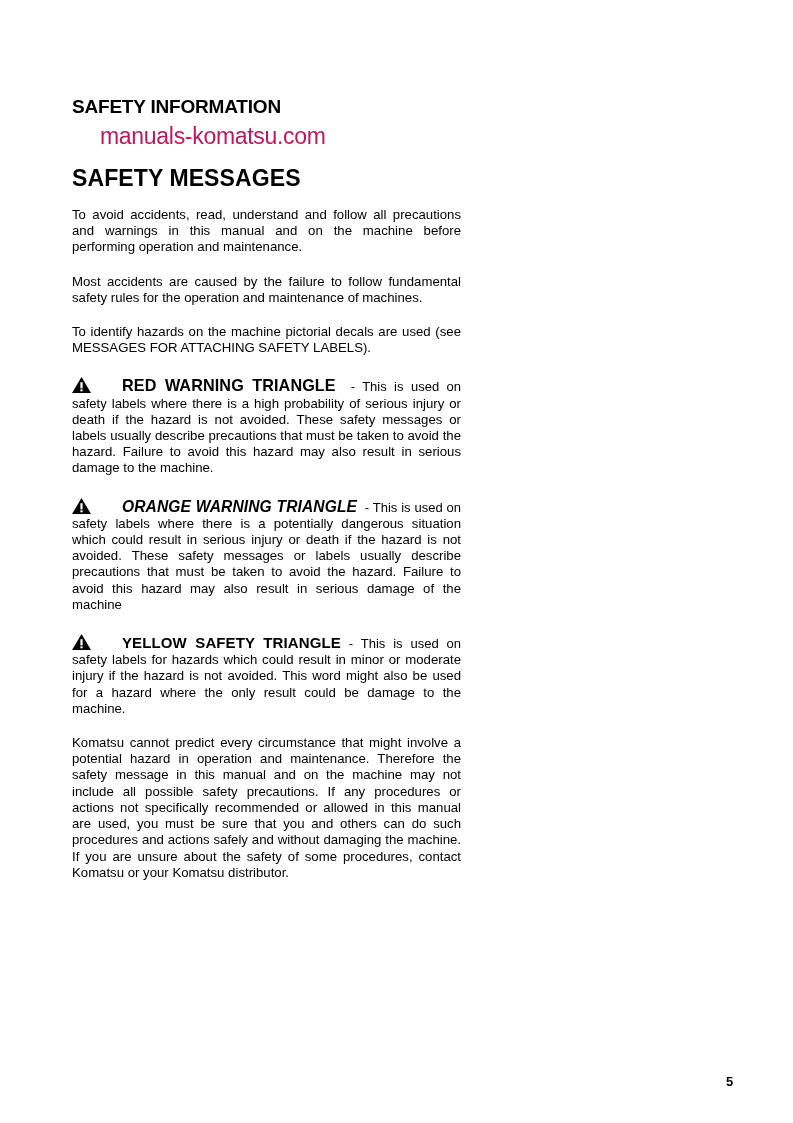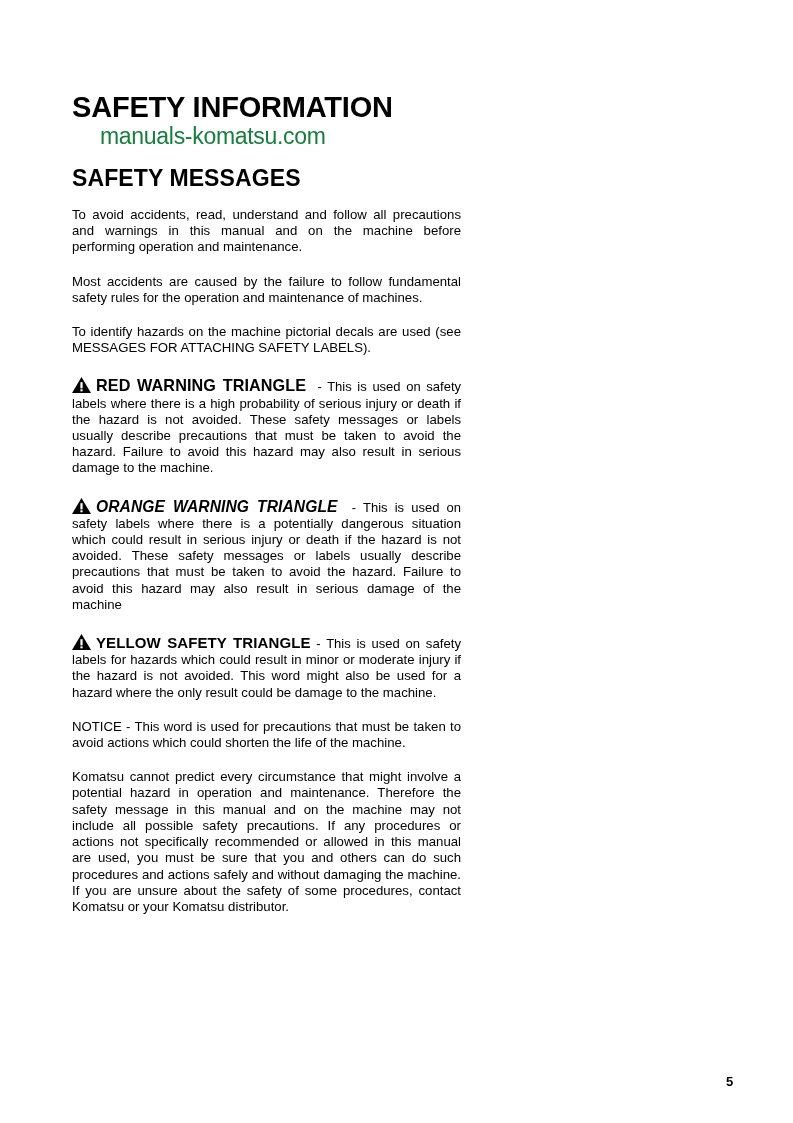--- a/index.html
+++ b/index.html
@@ -25,33 +25,33 @@
   }
 
   .content {
     position: absolute;
     left: 72px;
     top: 92px;
     width: 390px;
   }
 
   h1.doc-title {
-    font-size: 29px;
+    font-size: 19px;
     font-weight: bold;
     letter-spacing: -0.2px;
     margin: 0;
     padding: 0;
     line-height: 30px;
     white-space: nowrap;
   }
 
   .watermark {
     font-size: 23px;
     font-weight: normal;
-    color: #15803d;
+    color: #be185d;
     line-height: 26px;
     margin: 1px 0 0 28px;
     letter-spacing: -0.3px;
     white-space: nowrap;
   }
 
   h2.section-title {
     font-size: 23px;
     font-weight: bold;
     margin: 18px 0 0 0;
@@ -91,20 +91,21 @@
     position: relative;
     vertical-align: -2px;
     margin-right: 5px;
   }
   .tri svg { display:block; }
 
   .warn-label {
     font-weight: bold;
     font-size: 16px;
     letter-spacing: 0.1px;
+    margin-left: 26px;
   }
 
   .warn-label.red-l   { font-size: 16.2px; }
   .warn-label.orange-l{ font-size: 15.6px; font-style: italic; }
   .warn-label.yellow-l{ font-size: 15px; }
 
   .warn-lead {
     font-size: 13px;
   }
 
@@ -153,21 +154,20 @@
     </div>
 
     <div class="block">
       <p class="body"><span class="tri"><svg width="19" height="16" viewBox="0 0 19 16" xmlns="http://www.w3.org/2000/svg">
               <polygon points="9.5,0 19,16 0,16" fill="#000000"></polygon>
               <rect x="8.4" y="5.2" width="2.2" height="6.2" fill="#ffffff"></rect>
               <rect x="8.4" y="12.3" width="2.2" height="2.0" fill="#ffffff"></rect>
             </svg></span><span class="warn-label yellow-l">YELLOW SAFETY TRIANGLE</span><span class="warn-lead">&nbsp;</span><span class="warn-lead">- This is used on</span> <span>safety labels for hazards which could result in minor or moderate injury if the hazard is not avoided. This word might also be used for a hazard where the only result could be damage to the machine.</span></p>
     </div>
 
-    <p class="para">NOTICE - This word is used for precautions that must be taken to avoid actions which could shorten the life of the machine.</p>
 
 
     <p class="para">Komatsu cannot predict every circumstance that might involve a potential hazard in operation and maintenance. Therefore the safety message in this manual and on the machine may not include all possible safety precautions. If any procedures or actions not specifically recommended or allowed in this manual are used, you must be sure that you and others can do such procedures and actions safely and without damaging the machine. If you are unsure about the safety of some procedures, contact Komatsu or your Komatsu distributor.</p>
 
   </div>
 
   <div class="page-number">5</div>
 
 </div>
 

